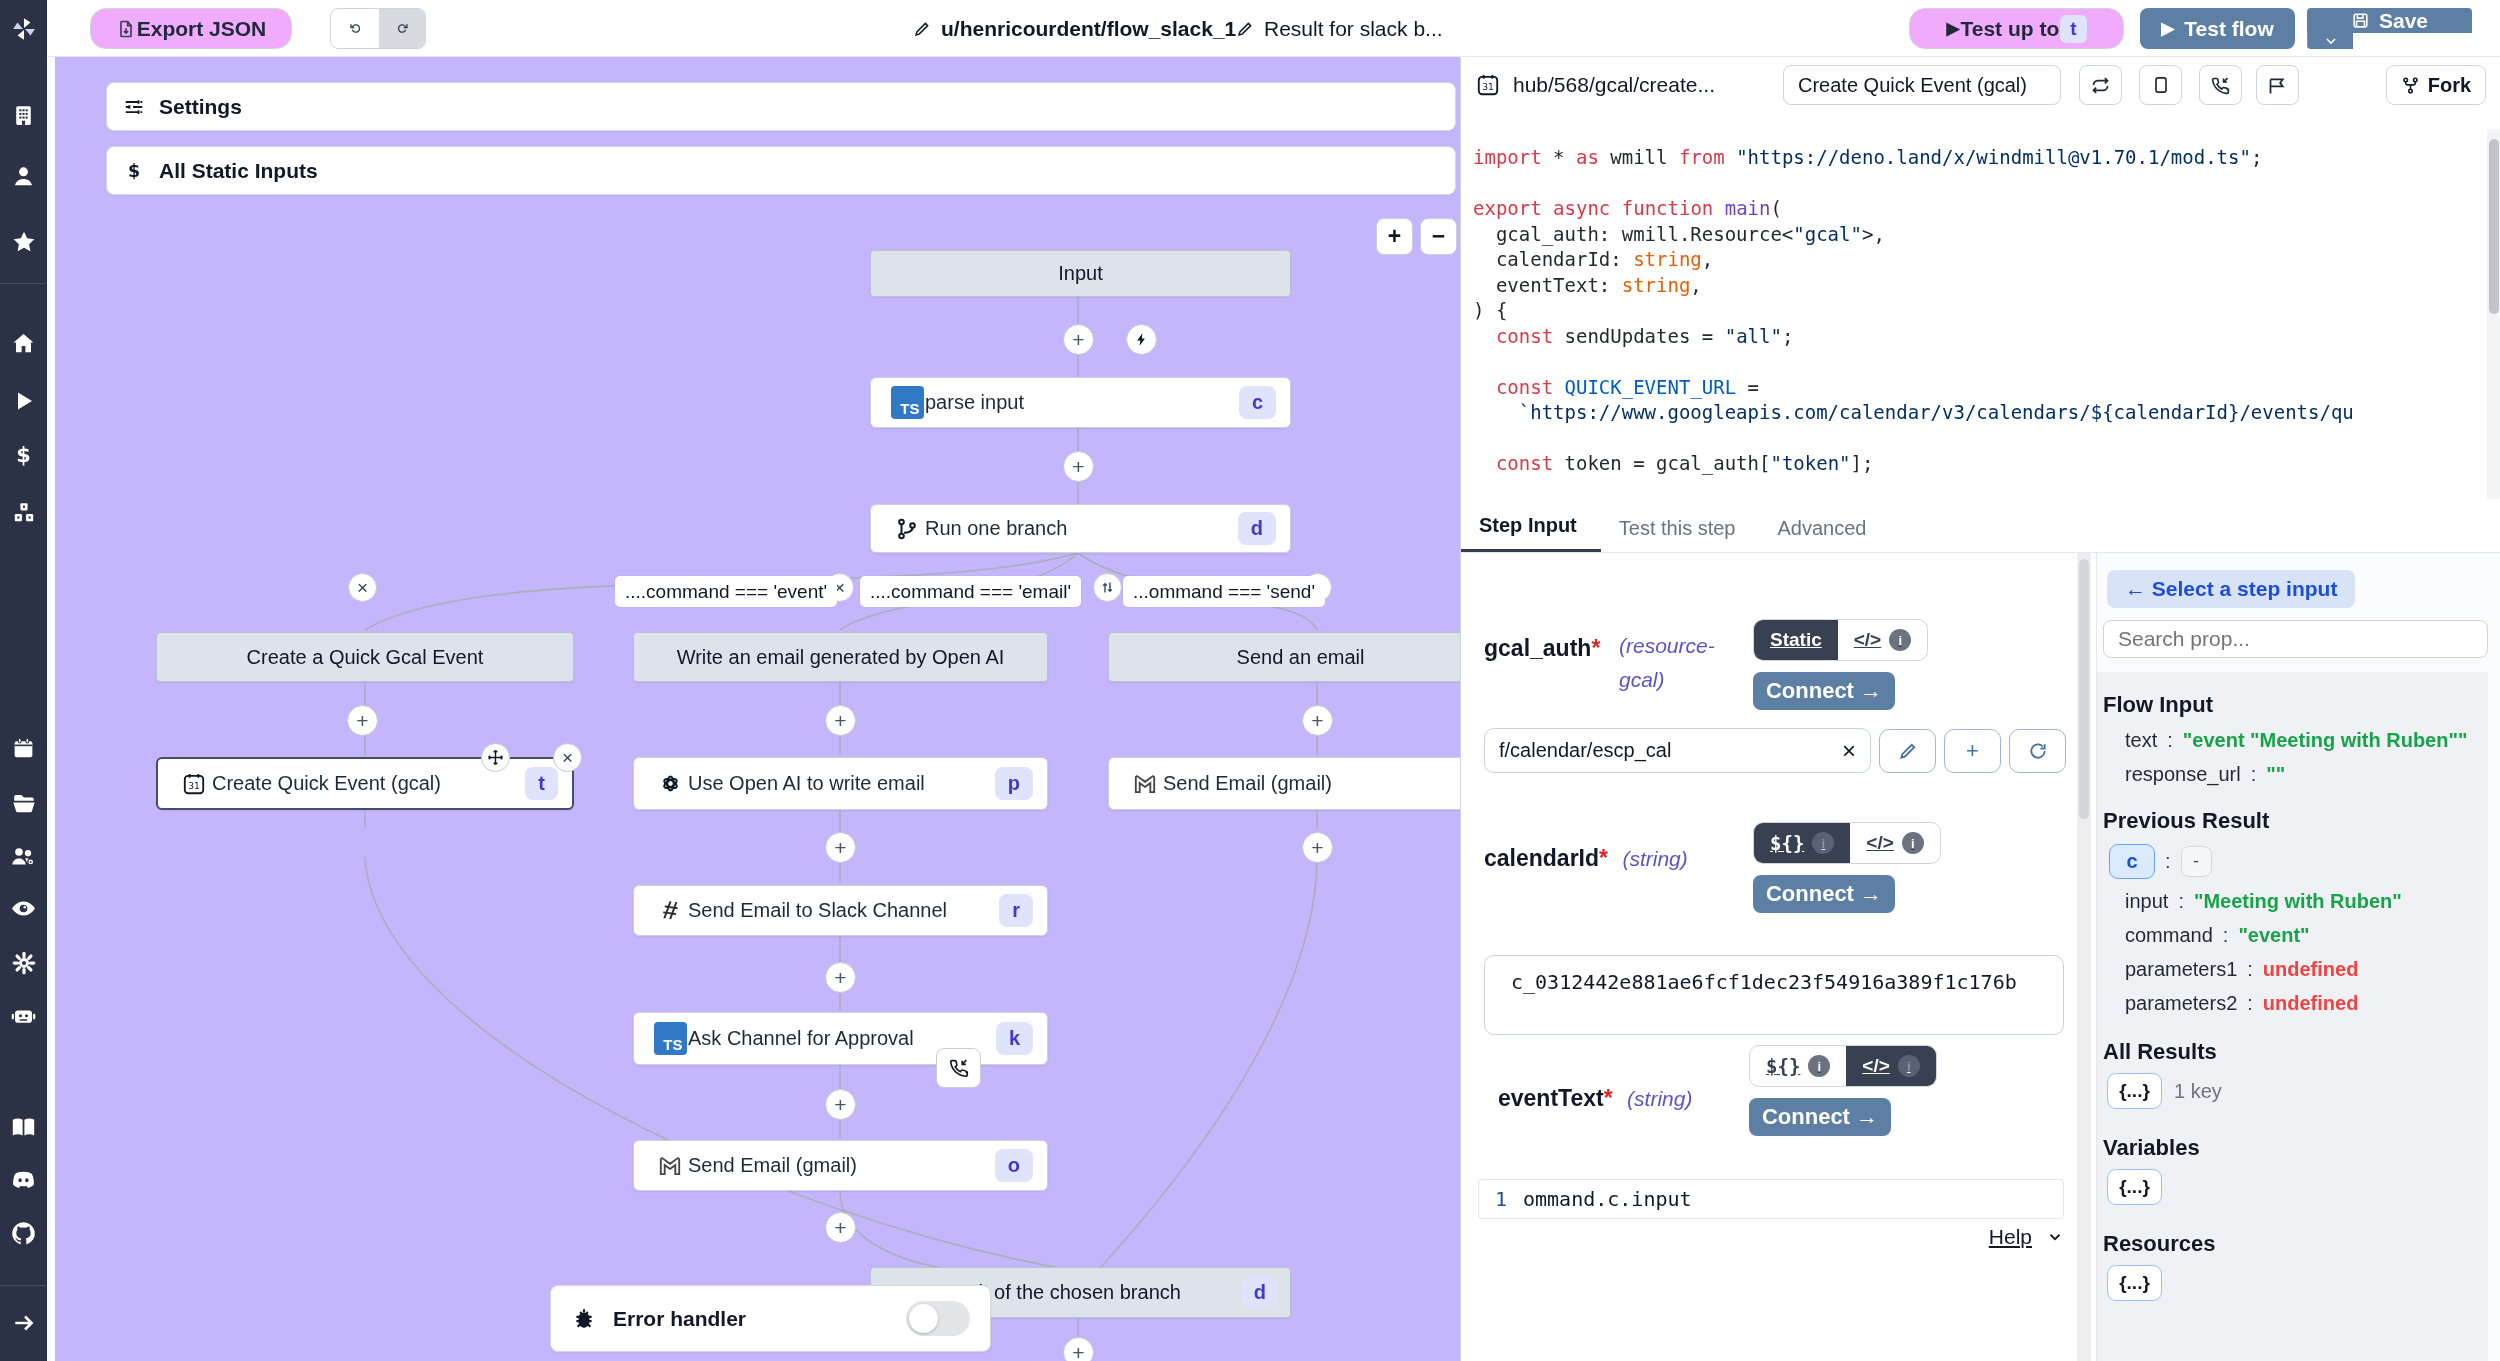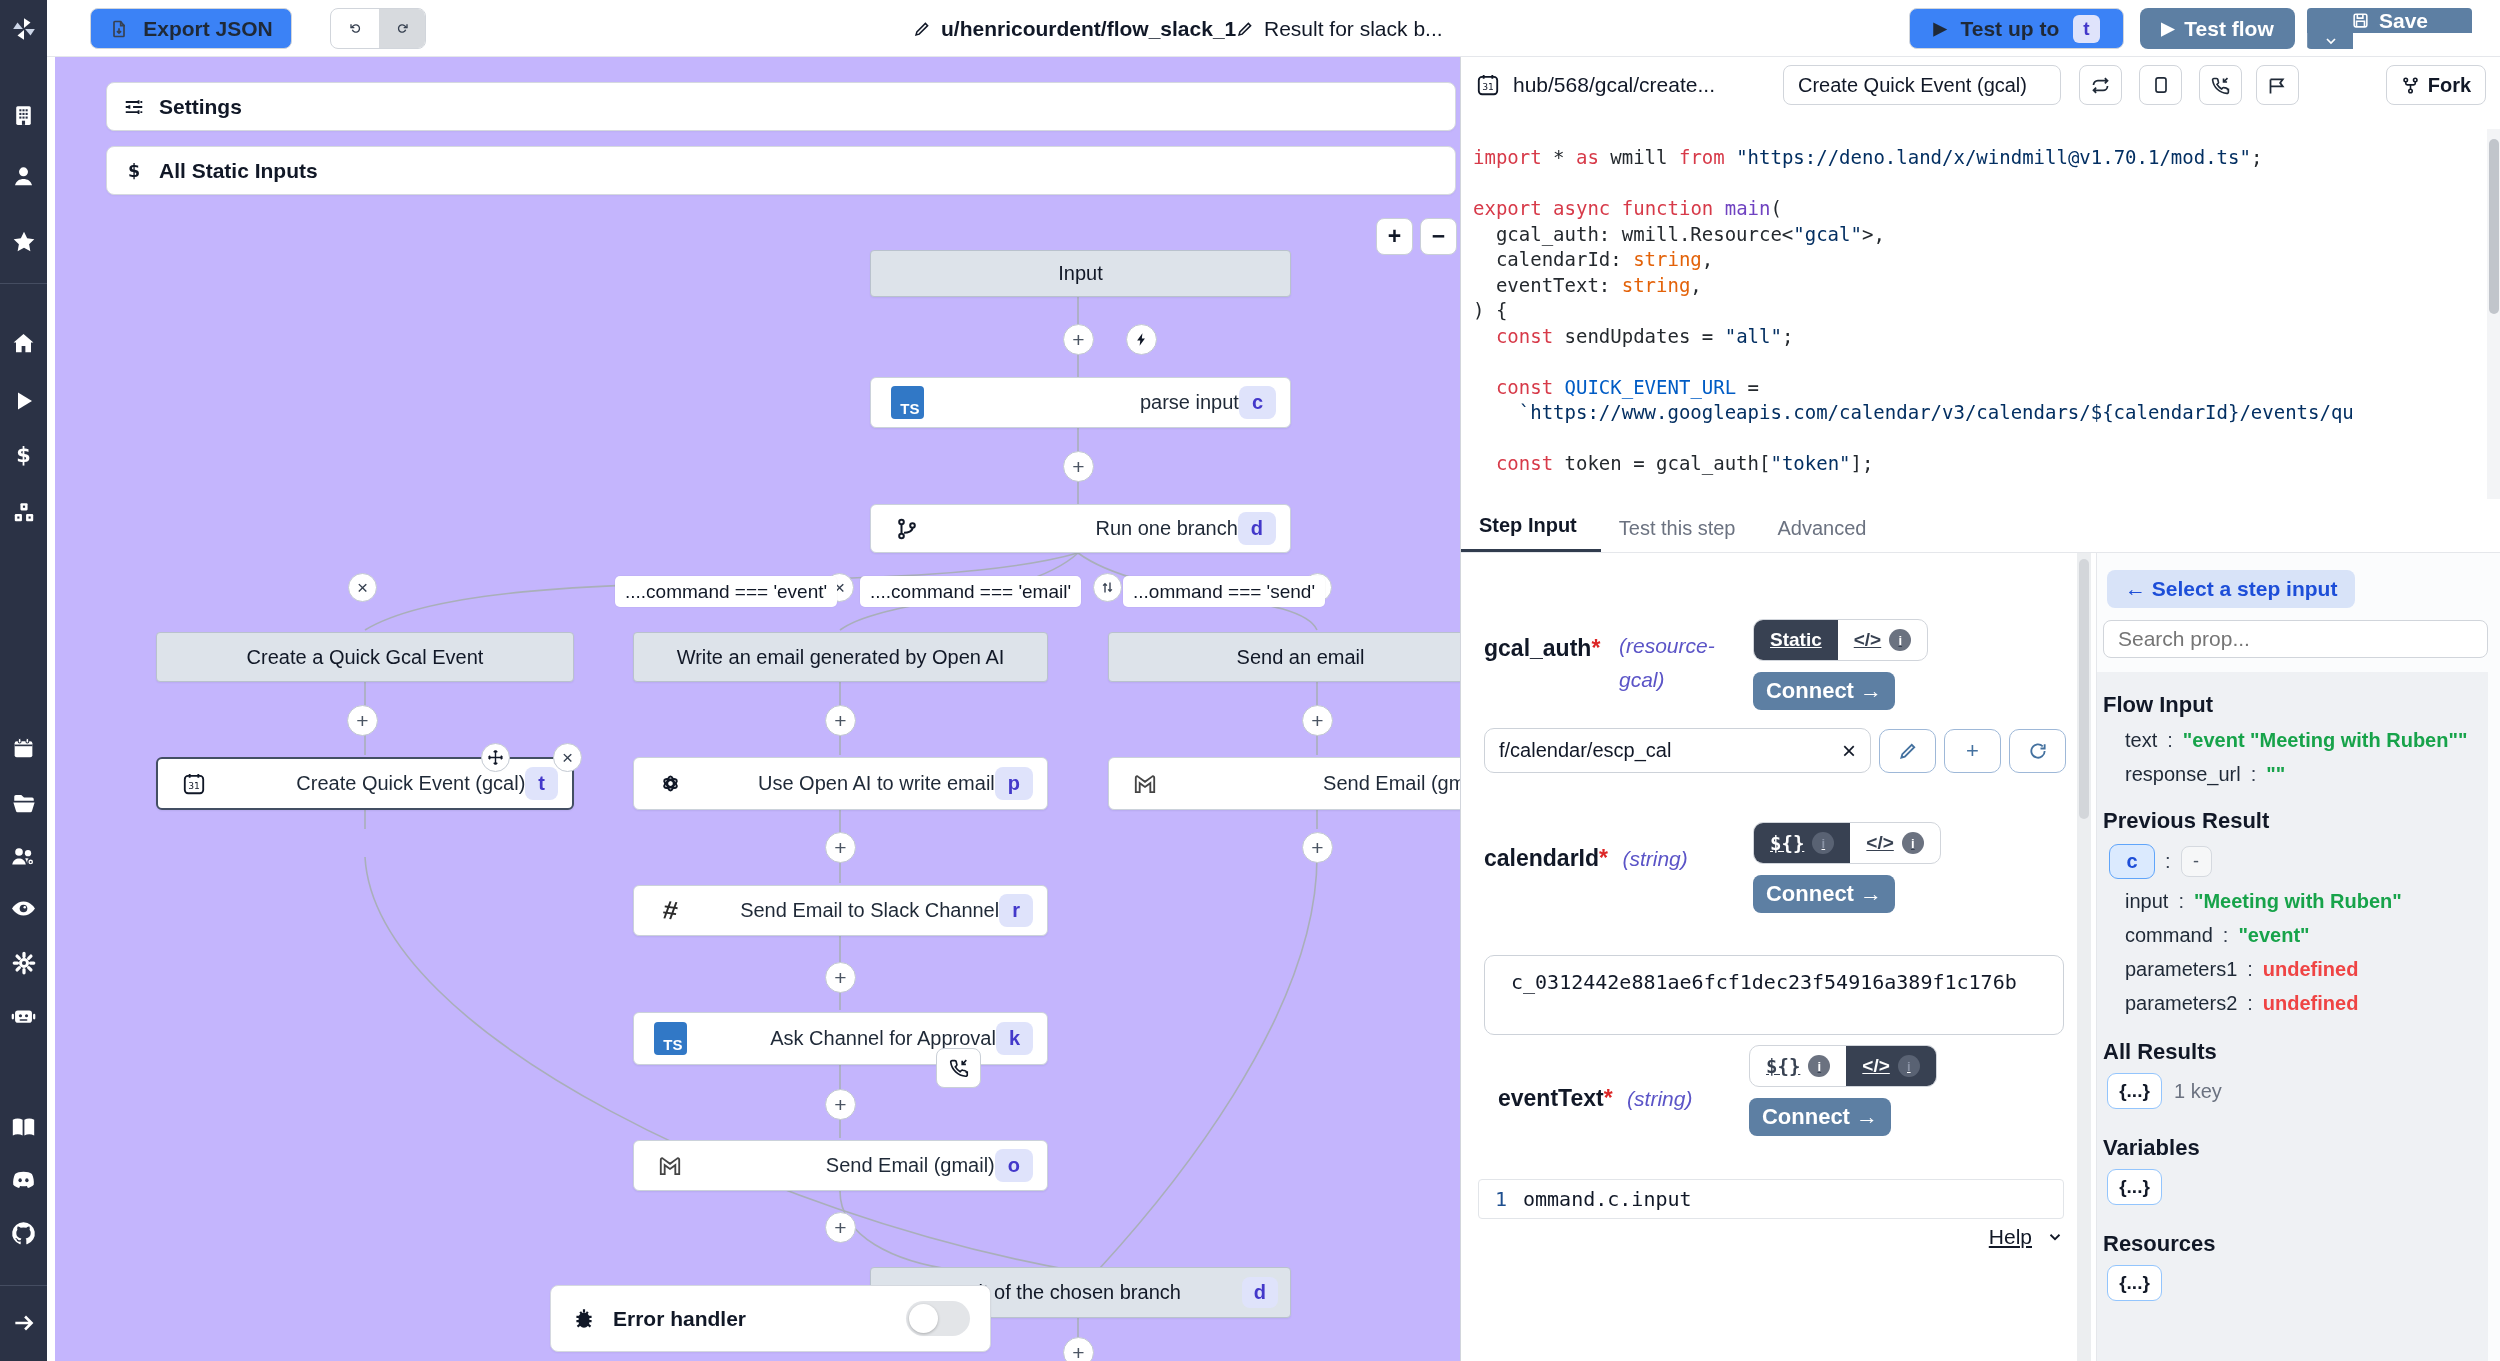--- a/index.html
+++ b/index.html
@@ -2,21 +2,21 @@
 <html><head>
 <meta charset="utf-8">
 <style>
   * { margin:0; padding:0; box-sizing:border-box; }
   html,body { width:2500px; height:1361px; overflow:hidden; font-family:"Liberation Sans",sans-serif; background:#fff; color:#1f2937; }
   .abs { position:absolute; }
 
   
   #topbar { position:absolute; left:0; top:0; width:2500px; height:57px; background:#fff; border-bottom:1px solid #e5e7eb; z-index:50; }
   #logo-block { position:absolute; left:0; top:0; width:47px; height:57px; background:#2b3245; display:flex; align-items:center; justify-content:center; }
-  .btn-outline { display:flex; align-items:center; gap:14px; border:1px solid #d1d5db; border-radius:8px; background:#3b82f6; color:#1f2937; font-size:21px; font-weight:600; justify-content:center; }
+  .btn-outline { display:flex; align-items:center; gap:1px; border:1px solid #d1d5db; border-radius:16px; background:#f0abfc; color:#1f2937; font-size:21px; font-weight:600; justify-content:center; }
   .btn-blue { display:flex; align-items:center; gap:10px; border-radius:8px; background:#5d7fa3; color:#fff; font-size:21px; font-weight:600; justify-content:center; }
   #export-json { position:absolute; left:90px; top:8px; width:202px; height:41px; }
   #undo-redo { position:absolute; left:330px; top:8px; width:96px; height:41px; border:1px solid #d1d5db; border-radius:8px; overflow:hidden; display:flex; }
   #undo-redo .seg { width:48px; display:flex; align-items:center; justify-content:center; }
   #undo-redo .seg.pressed { background:#d7dade; }
   .crumb { position:absolute; top:0; height:57px; display:flex; align-items:center; gap:10px; font-size:21px; font-weight:600; color:#111827; }
   #crumb-path { left:913px; }
   #crumb-name { left:1236px; font-weight:500; }
   #test-up-to { position:absolute; left:1909px; top:8px; width:215px; height:41px; }
   #test-up-to .step-badge { background:#dfe3fb; color:#4338ca; border-radius:6px; padding:3px 10px; font-size:19px; font-weight:700; }
@@ -29,21 +29,21 @@
   
   #rail { position:absolute; left:0; top:57px; width:47px; height:1304px; background:#2b3245; z-index:40; }
   .rail-ic { position:absolute; left:10px; width:27px; height:27px; display:flex; align-items:center; justify-content:center; }
   .rail-div { position:absolute; left:0; width:47px; height:1px; background:#454d61; }
 
   
   #canvas { position:absolute; left:55px; top:57px; width:1413px; height:1304px; background:#c4b5fd; overflow:hidden; }
   .panel-bar { position:absolute; left:51px; width:1350px; height:49px; background:#fff; border:1px solid #d5d9df; border-radius:8px; display:flex; align-items:center; gap:14px; padding:0 16px; font-size:21px; font-weight:700; color:#111827; box-shadow:0 1px 2px rgba(0,0,0,.04); }
   #edges { position:absolute; left:0; top:0; z-index:1; }
   .node { position:absolute; background:#fff; border:1px solid #cbd2da; border-radius:6px; box-shadow:0 1px 2px rgba(16,24,40,.07); display:flex; align-items:center; font-size:20px; color:#1f2937; z-index:3; }
-  .node .lbl { flex:1; text-align:right; }
+  .node .lbl { flex:1; text-align:left; }
   .node .nic { margin-left:18px; width:36px; display:flex; justify-content:center; }
   .node .badge { margin-right:14px; background:#dfe3fb; color:#4338ca; border-radius:8px; font-weight:700; font-size:20px; padding:5px 13px; }
   .hdr-node { position:absolute; background:#dde3ea; border:1px solid #b9c2cd; border-radius:4px; display:flex; align-items:center; font-size:20px; color:#111827; z-index:3; box-shadow:0 1px 2px rgba(16,24,40,.06); }
   .hdr-node .lbl { flex:1; text-align:center; }
   .hdr-node .badge { margin-right:12px; background:#dfe3fb; color:#4338ca; border-radius:8px; font-weight:700; font-size:20px; padding:4px 12px; }
   .sel { border:2.5px solid #434f63; }
   .plus-c { position:absolute; width:31px; height:31px; border-radius:50%; background:#fff; border:1px solid #c3c9d2; color:#4b5563; display:flex; align-items:center; justify-content:center; font-size:21px; z-index:4; }
   .x-c { position:absolute; width:29px; height:29px; border-radius:50%; background:#fff; border:1px solid #c3c9d2; color:#374151; display:flex; align-items:center; justify-content:center; font-size:19px; z-index:4; }
   .cond-pill { position:absolute; height:31px; background:#fff; border-radius:5px; display:flex; align-items:center; padding:0 10px; font-size:19px; color:#111827; z-index:5; box-shadow:0 0 0 1px rgba(0,0,0,.02); white-space:nowrap; }
   .zoom-btn { position:absolute; width:37px; height:37px; background:#fff; border:1px solid #c9cfd7; border-radius:8px; font-size:23px; font-weight:700; color:#111827; display:flex; align-items:center; justify-content:center; z-index:6; }

